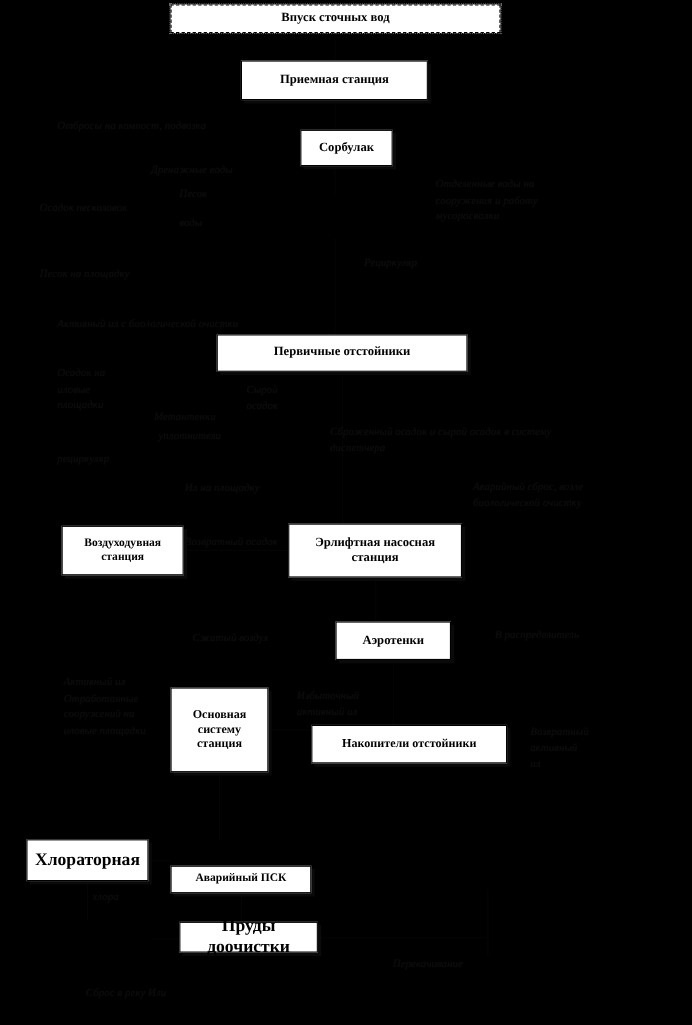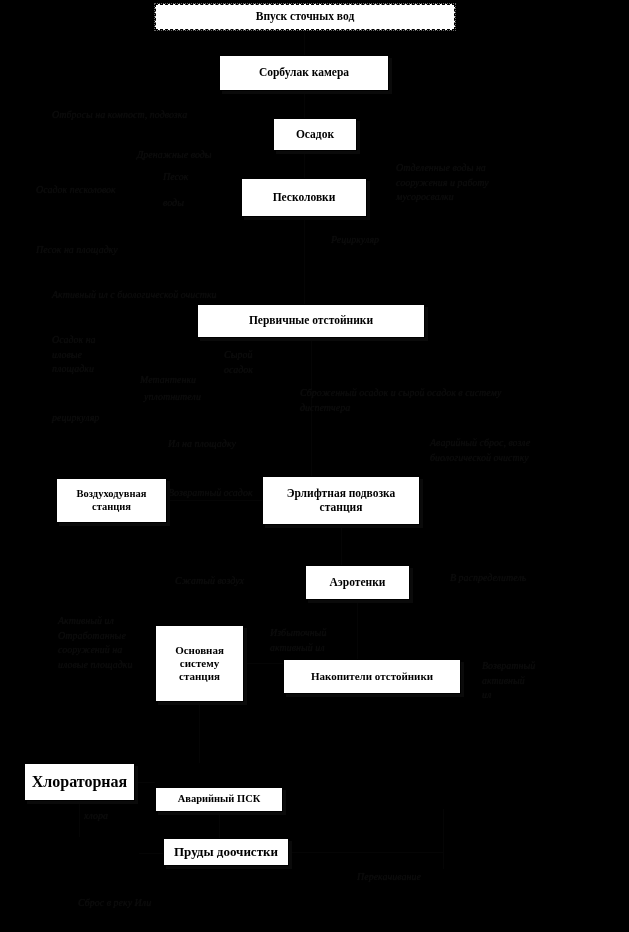--- a/index.html
+++ b/index.html
@@ -103,29 +103,28 @@
 иловые площадки</div>
     <div class="ann" style="left: 270px; top: 626px; width: 110px; text-align: left;">Избыточный
 активный ил</div>
     <div class="ann" style="left: 482px; top: 659px; width: 90px; text-align: left;">Возвратный
 активный
 ил</div>
     <div class="ann" style="left: 84px; top: 809px; width: 70px; text-align: left;">хлора</div>
     <div class="ann" style="left: 357px; top: 870px; width: 110px; text-align: left;">Перекачивание</div>
     <div class="ann" style="left: 78px; top: 896px; width: 120px; text-align: left;">Сброс в реку Или</div>
     <div class="node dashed" style="left: 155px; top: 4px; width: 300px; height: 26px; font-size: 11.5px; white-space: pre-line;">Впуск сточных вод</div>
-    <div class="node" style="left: 219px; top: 55px; width: 170px; height: 36px; font-size: 11.5px; white-space: pre-line;">Сорбулак камера</div>
-    <div class="node" style="left: 273px; top: 118px; width: 84px; height: 33px; font-size: 11.5px; white-space: pre-line;">Осадок</div>
-    <div class="node" style="left: 241px; top: 178px; width: 126px; height: 39px; font-size: 11.5px; white-space: pre-line;">Песколовки</div>
+    <div class="node" style="left: 219px; top: 55px; width: 170px; height: 36px; font-size: 11.5px; white-space: pre-line;">Приемная станция</div>
+    <div class="node" style="left: 273px; top: 118px; width: 84px; height: 33px; font-size: 11.5px; white-space: pre-line;">Сорбулак</div>
     <div class="node" style="left: 197px; top: 304px; width: 228px; height: 34px; font-size: 11.5px; white-space: pre-line; text-align: right;">Первичные отстойники</div>
     <div class="node" style="left: 56px; top: 478px; width: 111px; height: 45px; font-size: 10.5px; white-space: pre-line;">Воздуходувная
 станция</div>
-    <div class="node" style="left: 262px; top: 476px; width: 158px; height: 49px; font-size: 11.5px; white-space: pre-line;">Эрлифтная подвозка
+    <div class="node" style="left: 262px; top: 476px; width: 158px; height: 49px; font-size: 11.5px; white-space: pre-line;">Эрлифтная насосная
 станция</div>
     <div class="node" style="left: 305px; top: 565px; width: 105px; height: 35px; font-size: 11.5px; white-space: pre-line;">Аэротенки</div>
     <div class="node" style="left: 155px; top: 625px; width: 89px; height: 77px; font-size: 11px; white-space: pre-line;">Основная
 систему
 станция</div>
     <div class="node" style="left: 283px; top: 659px; width: 178px; height: 35px; font-size: 11px; white-space: pre-line;">Накопители отстойники</div>
     <div class="node" style="left: 24px; top: 763px; width: 111px; height: 38px; font-size: 16px; white-space: pre-line;">Хлораторная</div>
     <div class="node" style="left: 155px; top: 787px; width: 128px; height: 25px; font-size: 10.5px; white-space: pre-line;">Аварийный ПСК</div>
-    <div class="node" style="left: 163px; top: 838px; width: 126px; height: 28px; font-size: 13px; white-space: pre-line;">Пруды доочистки</div>
+    <div class="node" style="left: 163px; top: 838px; width: 126px; height: 28px; font-size: 16px; white-space: pre-line;">Пруды доочистки</div>
   </div>
 
 </body></html>

